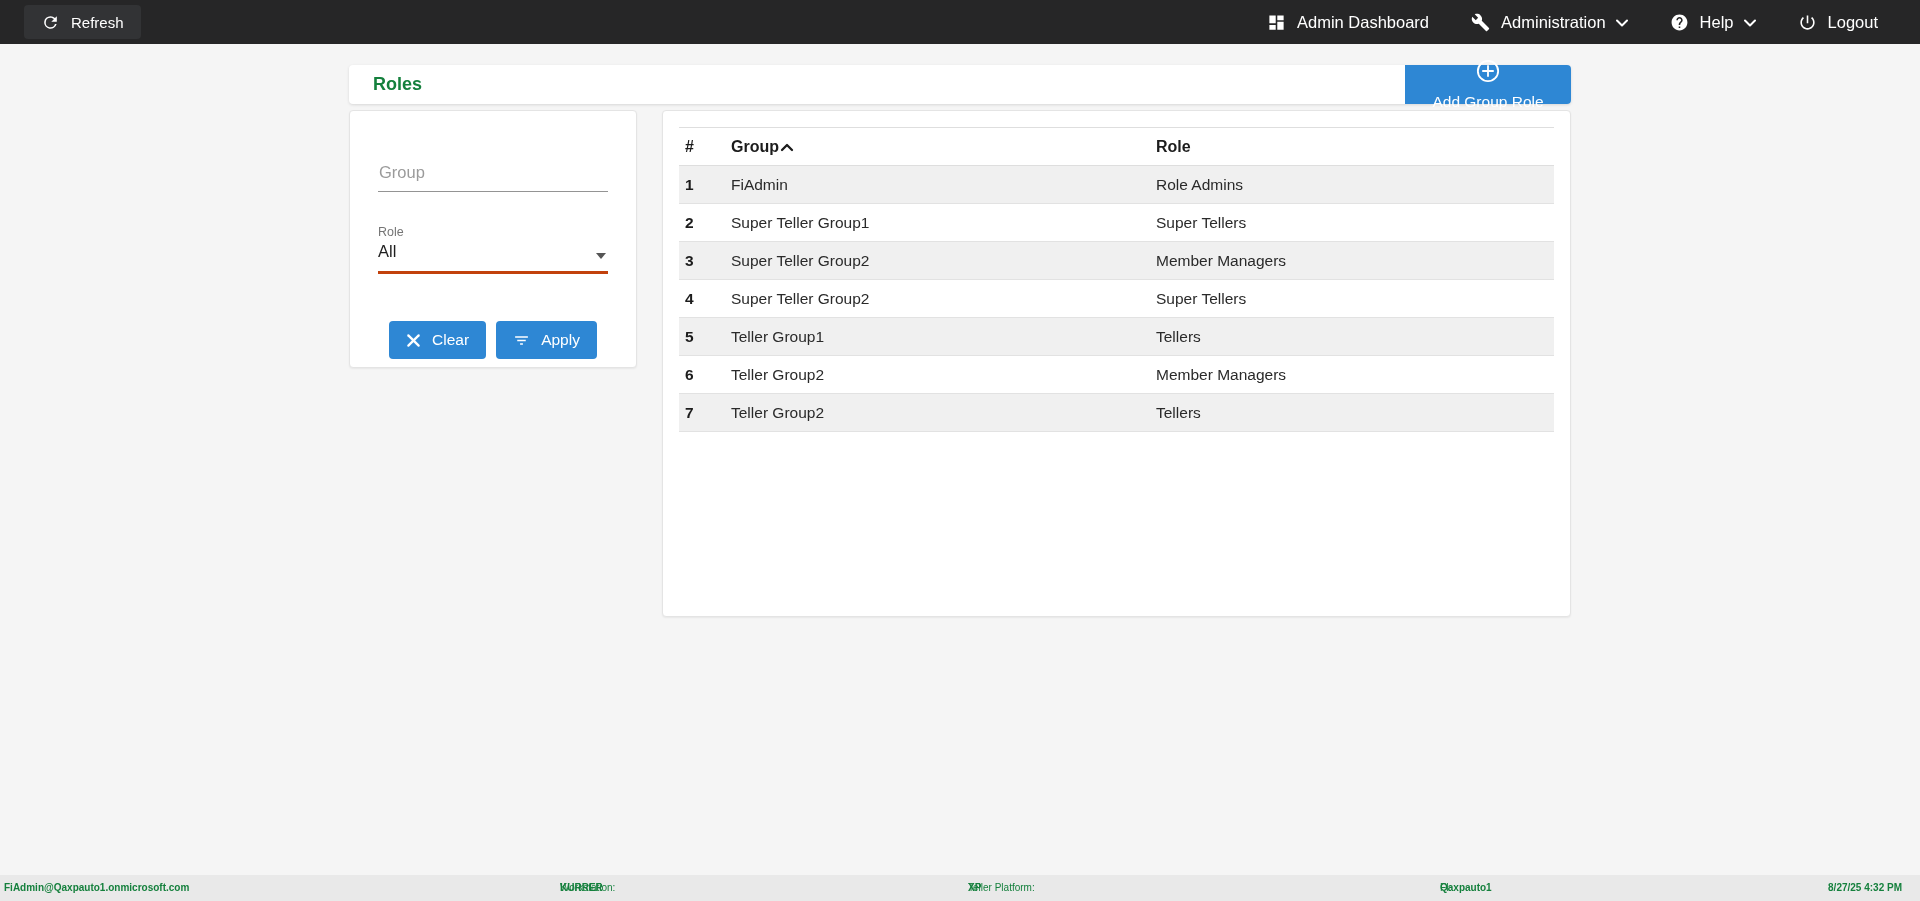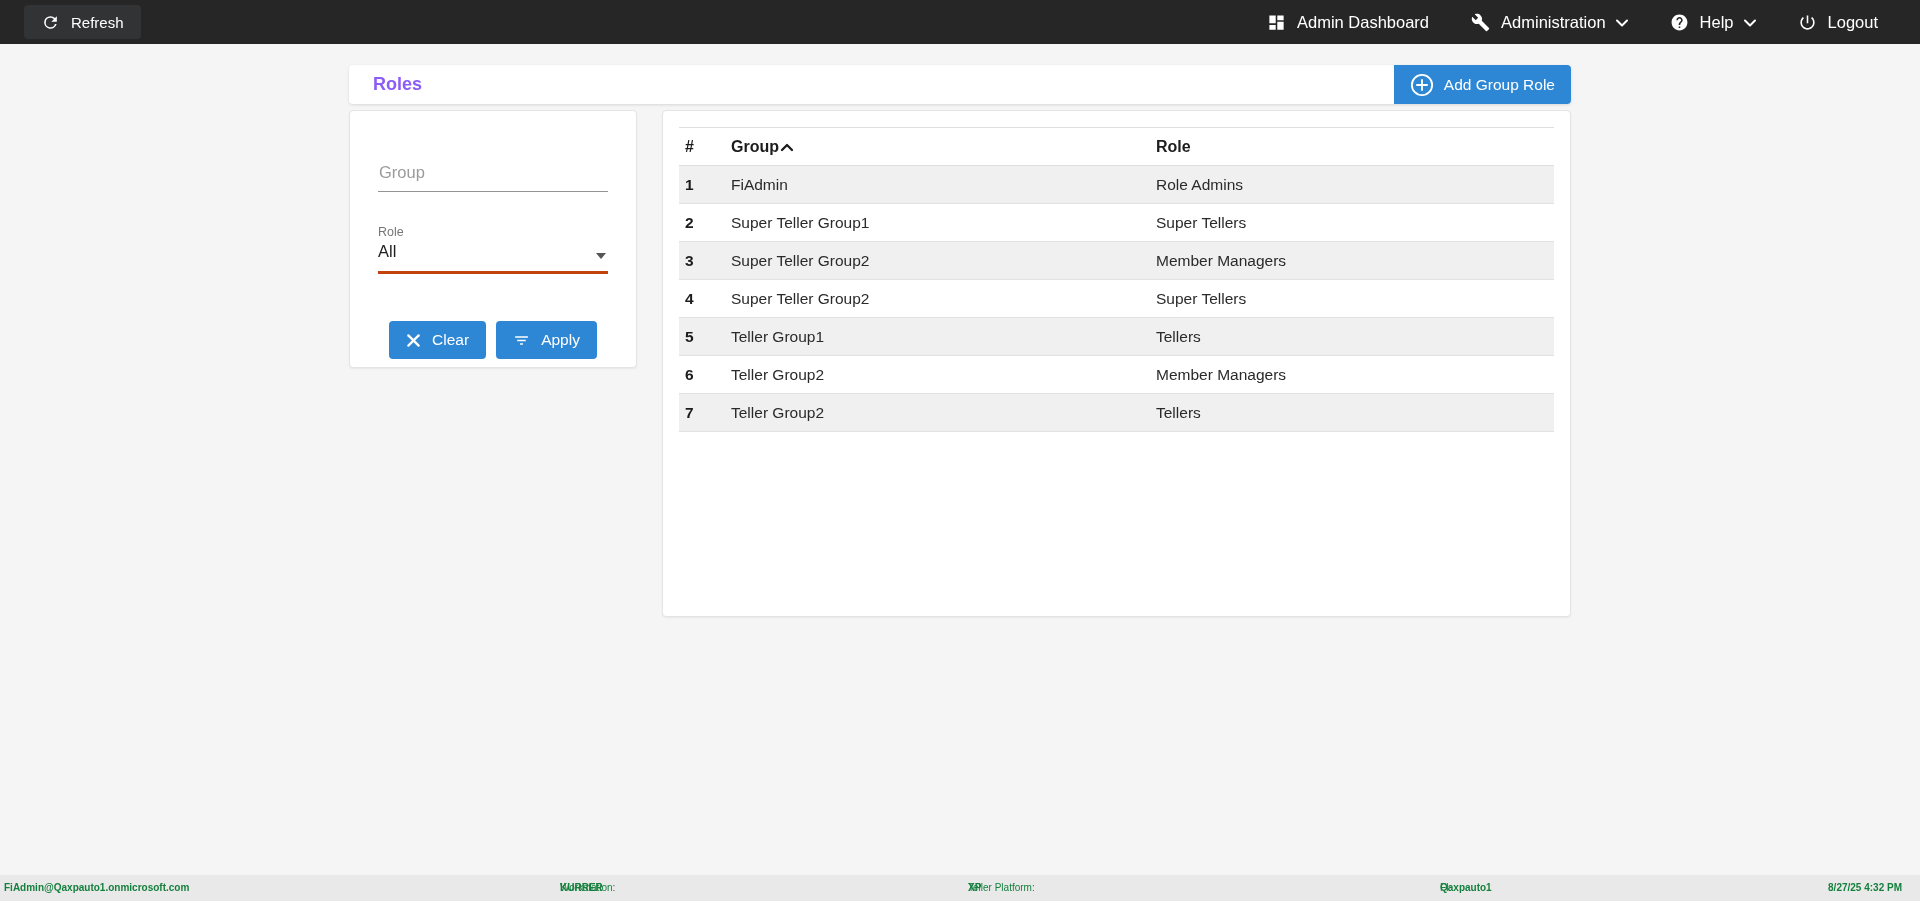--- a/index.html
+++ b/index.html
@@ -25,26 +25,27 @@
   .icon { display:inline-flex; align-items:center; justify-content:center; }
   .dash-icon { width:19px; height:19px; }
   .chev { margin-left:-1px; margin-top:2px; }
 
   
   .roles-bar {
     position:absolute; left:349px; top:65px; width:1222px; height:39px;
     background:#fff; border-radius:4px; box-shadow:0 1px 3px rgba(0,0,0,0.12);
     display:flex; align-items:center; justify-content:space-between;
   }
-  .page-title { font-size:18px; font-weight:bold; color:#8b5cf6; padding-left:24px; }
+  .page-title { font-size:18px; font-weight:bold; color:#15803d; padding-left:24px; }
   .add-btn {
     height:39px; min-width:166px; border:none; cursor:pointer;
     background:#2e87d4; color:#fff; font-family:inherit; font-size:15.5px;
     border-radius:0 4px 4px 0; display:flex; align-items:center; justify-content:center; gap:10px;
     padding:0 16px;
+    flex-direction:column;
   }
 
   
   .filter-card {
     position:absolute; left:349px; top:110px; width:288px; height:258px;
     background:#fff; border:1px solid #e4e4e4; border-radius:4px;
     box-shadow:0 1px 2px rgba(0,0,0,0.06);
     padding:52px 28px 0;
   }
   .group-input {

